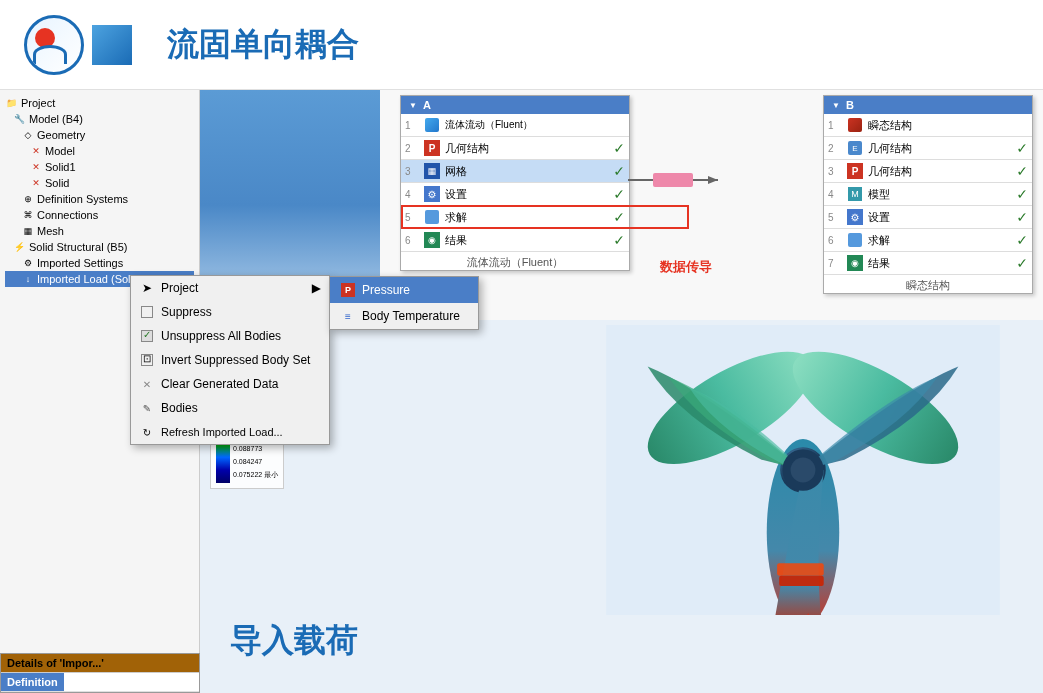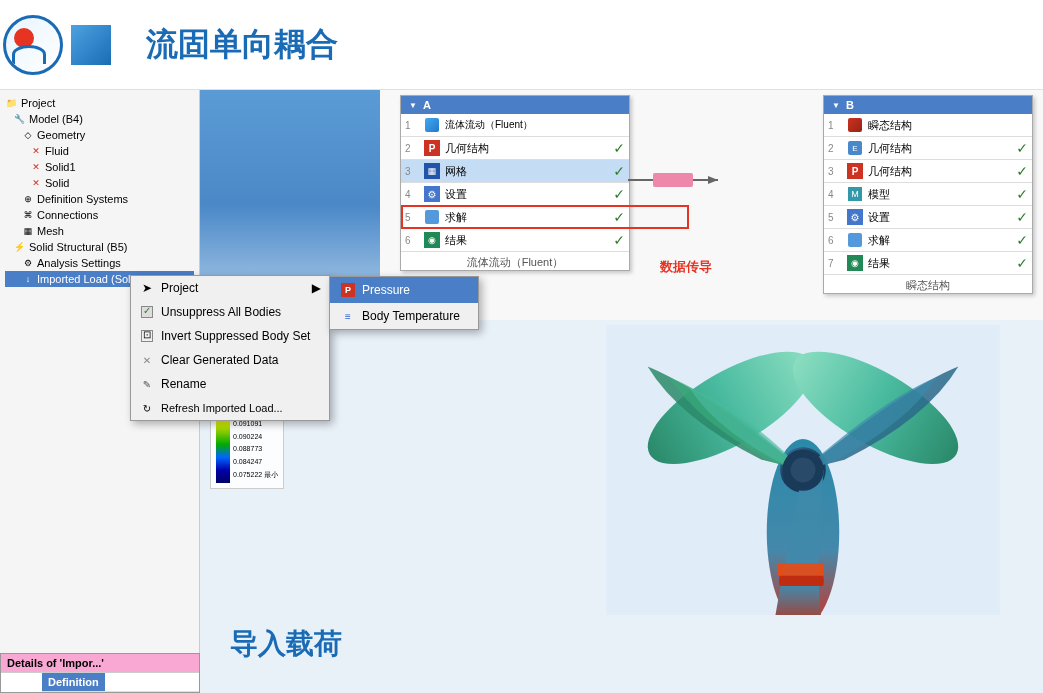--- a/index.html
+++ b/index.html
@@ -9,21 +9,21 @@
       background: #ffffff;
       font-family: Arial, 'Microsoft YaHei', sans-serif;
       overflow: hidden;
       position: relative;
     }
 
     
     .header {
       display: flex;
       align-items: center;
-      padding: 12px 3px;
+      padding: 12px 24px;
       background: #fff;
       border-bottom: 1px solid #e0e0e0;
       height: 90px;
     }
     .logo-area {
       display: flex;
       align-items: center;
       margin-right: 20px;
     }
     .logo-circle {
@@ -145,30 +145,29 @@
       position: absolute;
       left: 0;
       bottom: 0;
       width: 200px;
       background: #fff;
       border: 1px solid #999;
       font-size: 11px;
       z-index: 50;
     }
     .details-header {
-      background: #f9a8d4;
+      background: #a16207;
       padding: 3px 6px;
       font-weight: bold;
       font-size: 11px;
       border-bottom: 1px solid #ccc;
     }
     .details-row {
       display: flex;
       border-bottom: 1px solid #e0e0e0;
-      margin-left: 41px;
     }
     .details-label {
       background: #4a7ec7;
       color: white;
       padding: 3px 6px;
       width: 80px;
       font-weight: bold;
       flex-shrink: 0;
     }
     .details-section {
@@ -275,21 +274,21 @@
       right: 0;
       bottom: 0;
       background: #e8f0f8;
     }
 
     
     .bottom-label {
       position: absolute;
       left: 30px;
       bottom: 30px;
-      font-size: 28px;
+      font-size: 32px;
       font-weight: bold;
       color: #1a6bb5;
     }
 
     .icon-p { background: #cc3322; color: white; width: 16px; height: 16px; display: inline-flex; align-items: center; justify-content: center; font-weight: bold; font-size: 10px; }
     .icon-mesh-box { background: #2255aa; color: white; width: 16px; height: 16px; display: inline-flex; align-items: center; justify-content: center; font-size: 9px; }
     .icon-gear-box { background: #4477cc; color: white; width: 16px; height: 16px; display: inline-flex; align-items: center; justify-content: center; font-size: 10px; }
     .icon-result-box { background: #228855; color: white; width: 16px; height: 16px; display: inline-flex; align-items: center; justify-content: center; font-size: 9px; }
   </style>
 </head>
@@ -314,21 +313,21 @@
     <div class="tree-item indent1">
       <span class="tree-icon">🔧</span>
       <span>Model (B4)</span>
     </div>
     <div class="tree-item indent2">
       <span class="tree-icon">◇</span>
       <span>Geometry</span>
     </div>
     <div class="tree-item indent3">
       <span class="tree-icon" style="color:#cc3322">✕</span>
-      <span>Fluid</span>
+      <span>Model</span>
     </div>
     <div class="tree-item indent3">
       <span class="tree-icon" style="color:#cc3322">✕</span>
       <span>Solid1</span>
     </div>
     <div class="tree-item indent3">
       <span class="tree-icon" style="color:#cc3322">✕</span>
       <span>Solid</span>
     </div>
     <div class="tree-item indent2">
@@ -342,21 +341,21 @@
     <div class="tree-item indent2">
       <span class="tree-icon">▦</span>
       <span>Mesh</span>
     </div>
     <div class="tree-item indent1">
       <span class="tree-icon" style="color:#cc3322">⚡</span>
       <span>Solid Structural (B5)</span>
     </div>
     <div class="tree-item indent2">
       <span class="tree-icon">⚙</span>
-      <span>Analysis Settings</span>
+      <span>Imported Settings</span>
     </div>
     <div class="tree-item indent2 highlighted">
       <span class="tree-icon">↓</span>
       <span>Imported Load (Solution)</span>
     </div>
 
     <div class="context-menu">
       <div class="menu-item has-submenu" style="position:relative;">
         <span class="menu-icon">➤</span>
         <span>Project</span>
@@ -372,20 +371,26 @@
           <div class="submenu-item">
             <span class="menu-icon">
               <span style="color:#3366cc;font-size:10px;">≡</span>
             </span>
             <span>Body Temperature</span>
           </div>
         </div>
       </div>
       <div class="menu-item">
         <span class="menu-icon">
+          <span style="border:1px solid #888;width:12px;height:12px;display:inline-block;"></span>
+        </span>
+        <span>Suppress</span>
+      </div>
+      <div class="menu-item">
+        <span class="menu-icon">
           <span style="border:1px solid #888;width:12px;height:12px;display:inline-block;background:#ddd;position:relative;">
               <span style="position:absolute;top:-2px;left:1px;font-size:10px;color:#2a7a2a">✓</span>
             </span>
         </span>
         <span>Unsuppress All Bodies</span>
       </div>
       <div class="menu-item">
         <span class="menu-icon">
           <span style="border:1px solid #888;width:12px;height:12px;display:inline-block;position:relative;">
               <span style="position:absolute;top:-2px;left:1px;font-size:10px;">⊡</span>
@@ -396,21 +401,21 @@
       <div class="menu-item">
         <span class="menu-icon">
           <span style="font-size:10px;color:#888;">✕</span>
         </span>
         <span>Clear Generated Data</span>
       </div>
       <div class="menu-item">
         <span class="menu-icon">
           <span style="font-size:10px;color:#555;">✎</span>
         </span>
-        <span>Rename</span>
+        <span>Bodies</span>
       </div>
       <div class="menu-item">
         <span class="menu-icon">
           <span style="font-size:10px;">↻</span>
         </span>
         <span style="font-size:11px;">Refresh Imported Load...</span>
       </div>
     </div>
 
     <div class="details-panel">

